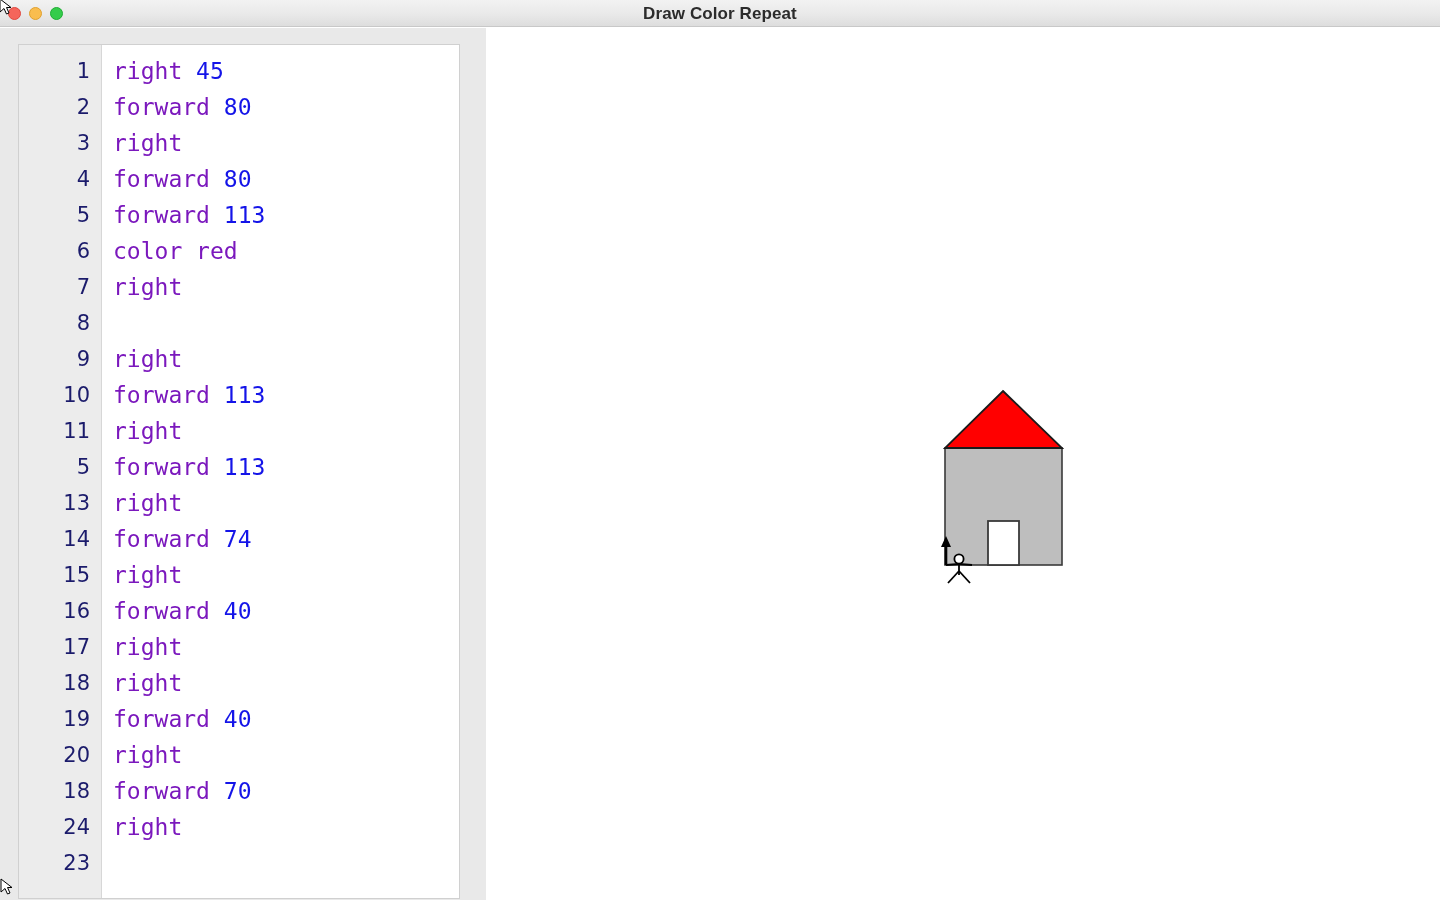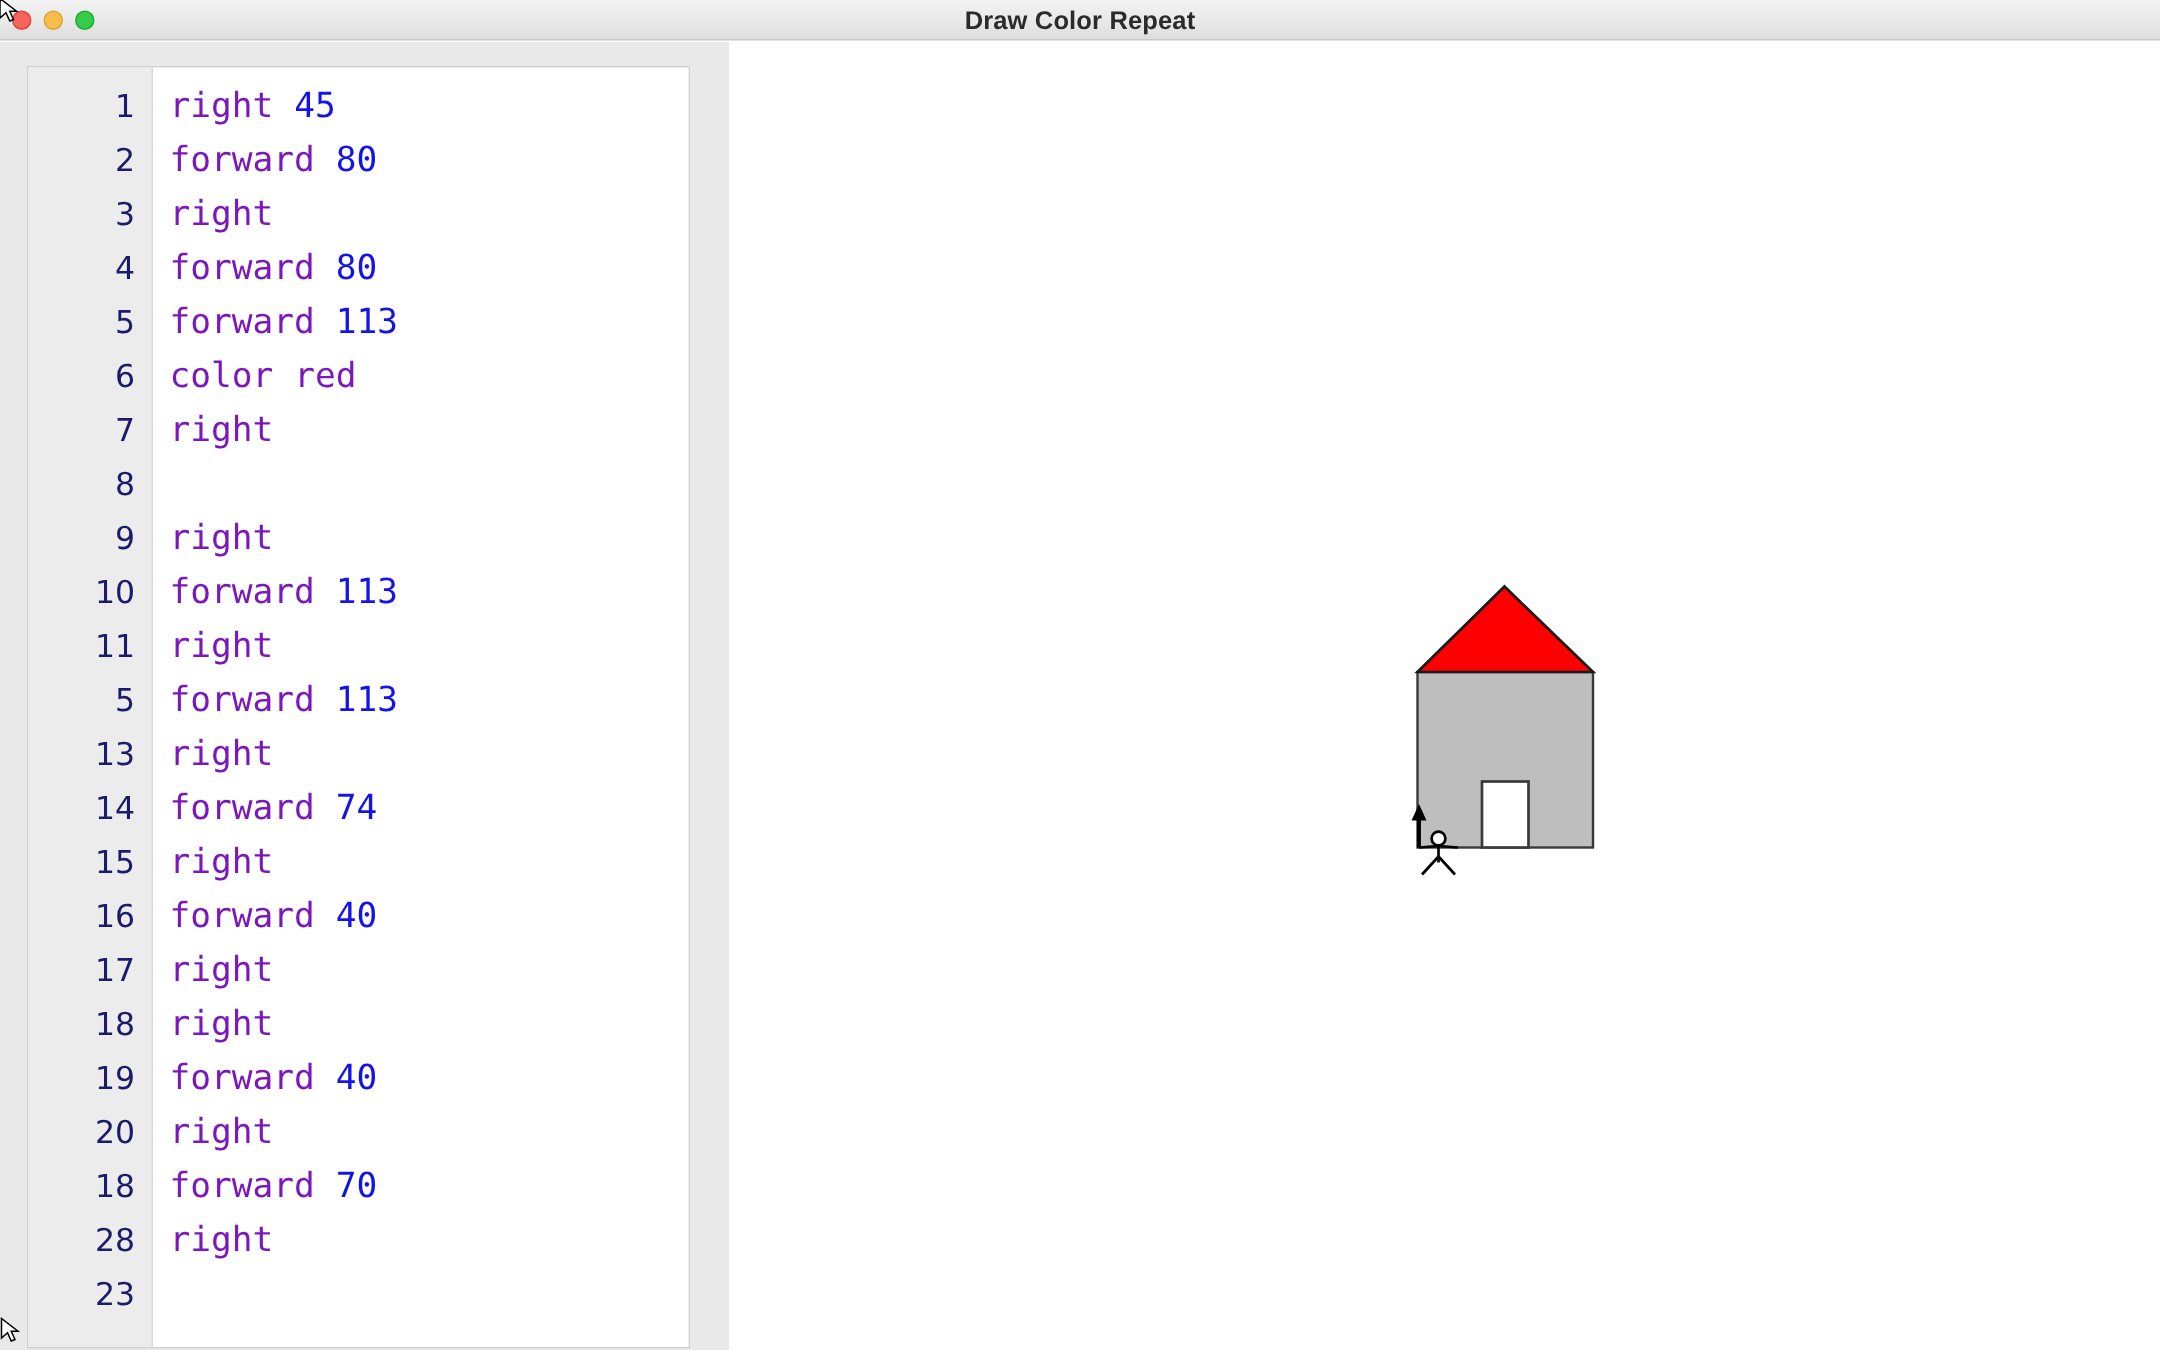--- a/index.html
+++ b/index.html
@@ -134,21 +134,21 @@
             <div class="line">5</div>
             <div class="line">13</div>
             <div class="line">14</div>
             <div class="line">15</div>
             <div class="line">16</div>
             <div class="line">17</div>
             <div class="line">18</div>
             <div class="line">19</div>
             <div class="line">20</div>
             <div class="line">18</div>
-            <div class="line">28</div>
+            <div class="line">24</div>
             <div class="line">23</div>
             <div class="line"></div>
           </div>
       </div>
       <div class="code-area">
         <div class="code-lines-inner" id="code-lines">
             <div class="line"><span class="tok-cmd" style="color: rgb(123, 24, 189);">right</span> <span class="tok-num" style="color: rgb(20, 20, 232);">45</span></div>
             <div class="line"><span class="tok-cmd" style="color: rgb(123, 24, 189);">forward</span> <span class="tok-num" style="color: rgb(20, 20, 232);">80</span></div>
             <div class="line"><span class="tok-cmd" style="color: rgb(123, 24, 189);">right</span></div>
             <div class="line"><span class="tok-cmd" style="color: rgb(123, 24, 189);">forward</span> <span class="tok-num" style="color: rgb(20, 20, 232);">80</span></div>

